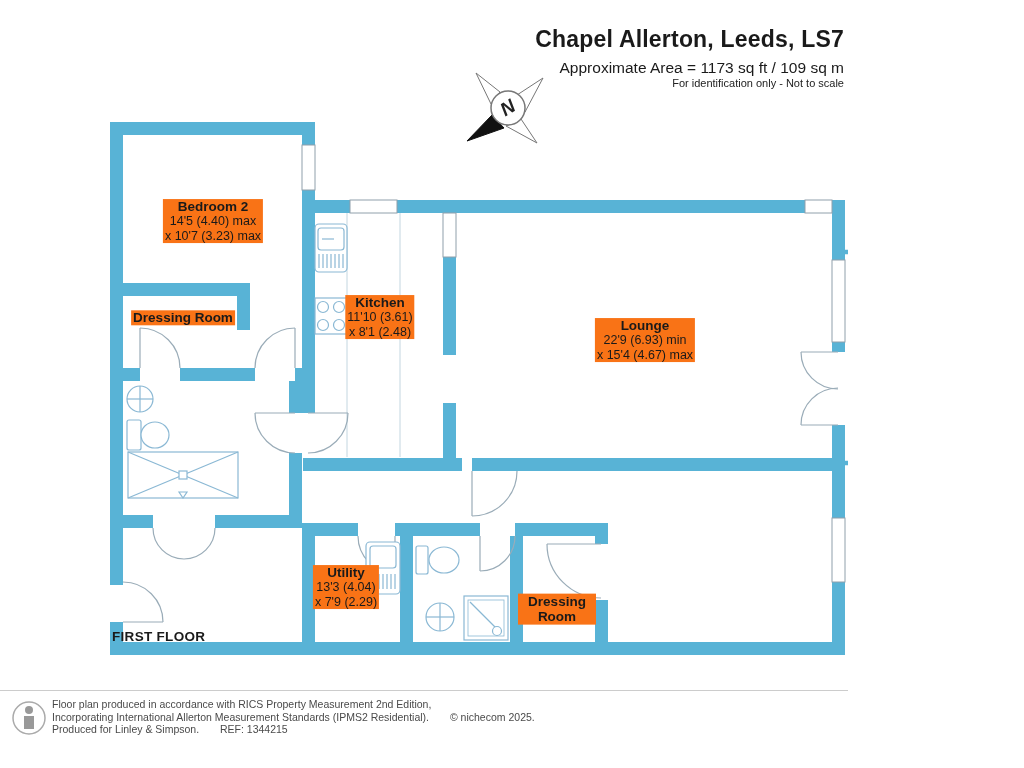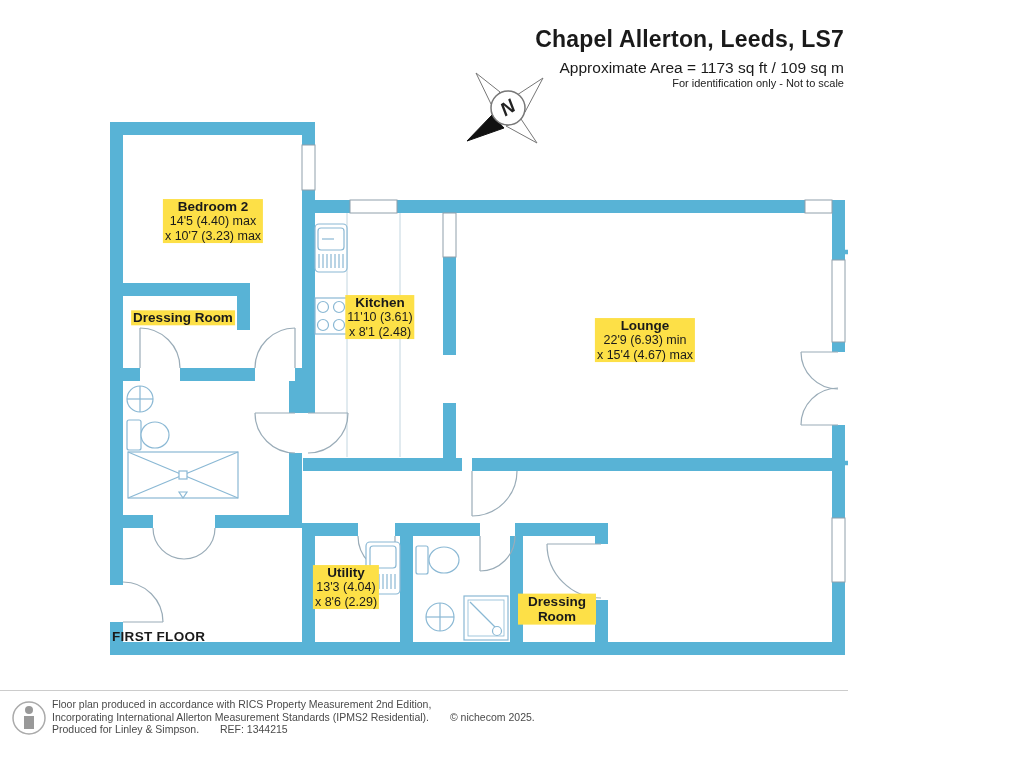--- a/index.html
+++ b/index.html
@@ -7,21 +7,21 @@
         font-family:"Liberation Sans",sans-serif;color:#1a1a1a;}
   
   .hdr{position:absolute;top:26px;right:4px;text-align:right;}
   .hdr .title{font-size:23px;font-weight:bold;letter-spacing:.2px;}
   .hdr .area{font-size:15.5px;margin-top:6px;}
   .hdr .note{font-size:11px;margin-top:0;color:#222;}
   
   svg.plan{position:absolute;left:0;top:0;}
   
   .room-label{position:absolute;transform:translate(-50%,-50%);text-align:center;
-              background:#fde047;line-height:1.14;padding:0 2px;white-space:nowrap;}
+              background:#f97316;line-height:1.14;padding:0 2px;white-space:nowrap;}
   .room-label.wrap{white-space:normal;width:74px;}
   .rname{font-weight:bold;font-size:13.5px;}
   .rdim{font-size:12.5px;}
   
   .floor-label{position:absolute;left:112px;top:629px;font-weight:bold;font-size:13.5px;letter-spacing:.3px;}
   
   .footer{position:absolute;left:0;top:690px;width:1024px;border-top:1px solid #ccc;
           padding-top:7px;display:flex;align-items:flex-start;color:#4a4a4a;padding-left:12px;}
   .footer .ftext{font-size:10.5px;line-height:12.5px;margin-left:4px;}
   .cline{white-space:nowrap;}
@@ -253,21 +253,21 @@
   </div>
 
   <div class="room-label" style="left:886px;top:357px;background:transparent;">
     <div class="rname">Balcony</div>
   </div>
 
 
   <div class="room-label" style="left:346px;top:587px;">
     <div class="rname">Utility</div>
     <div class="rdim">13'3 (4.04)</div>
-    <div class="rdim">x 8'6 (2.29)</div>
+    <div class="rdim">x 7'9 (2.29)</div>
   </div>
 
   <div class="room-label wrap" style="left:557px;top:609px;">
     <div class="rname">Dressing Room</div>
   </div>
 
   <div class="floor-label">FIRST FLOOR</div>
 
   <div class="footer">
     <svg width="36" height="42" viewBox="0 0 36 42">

